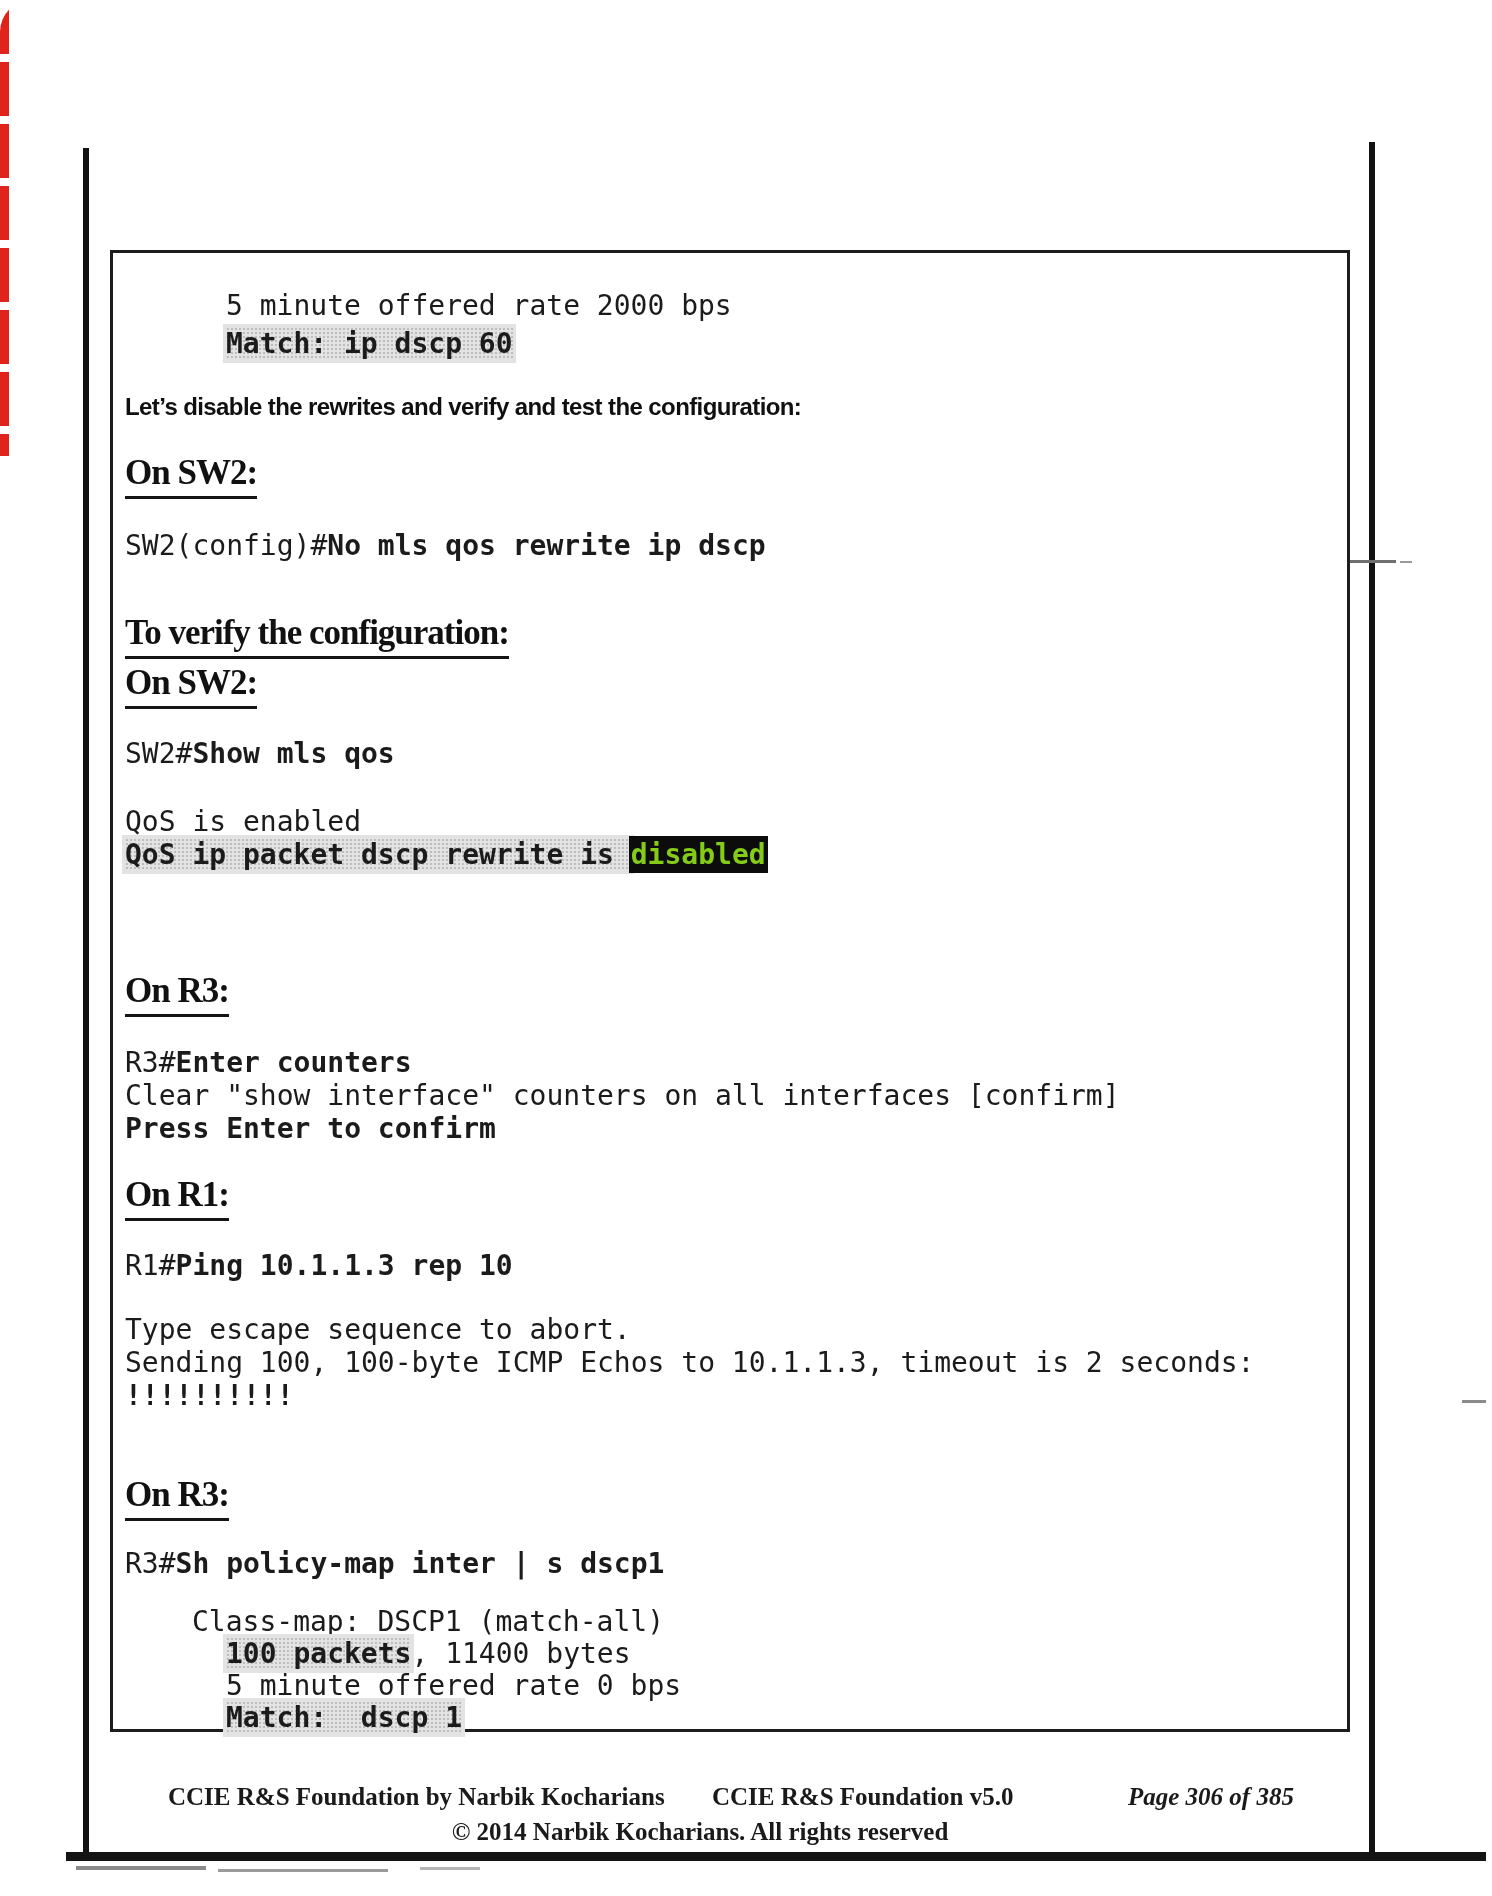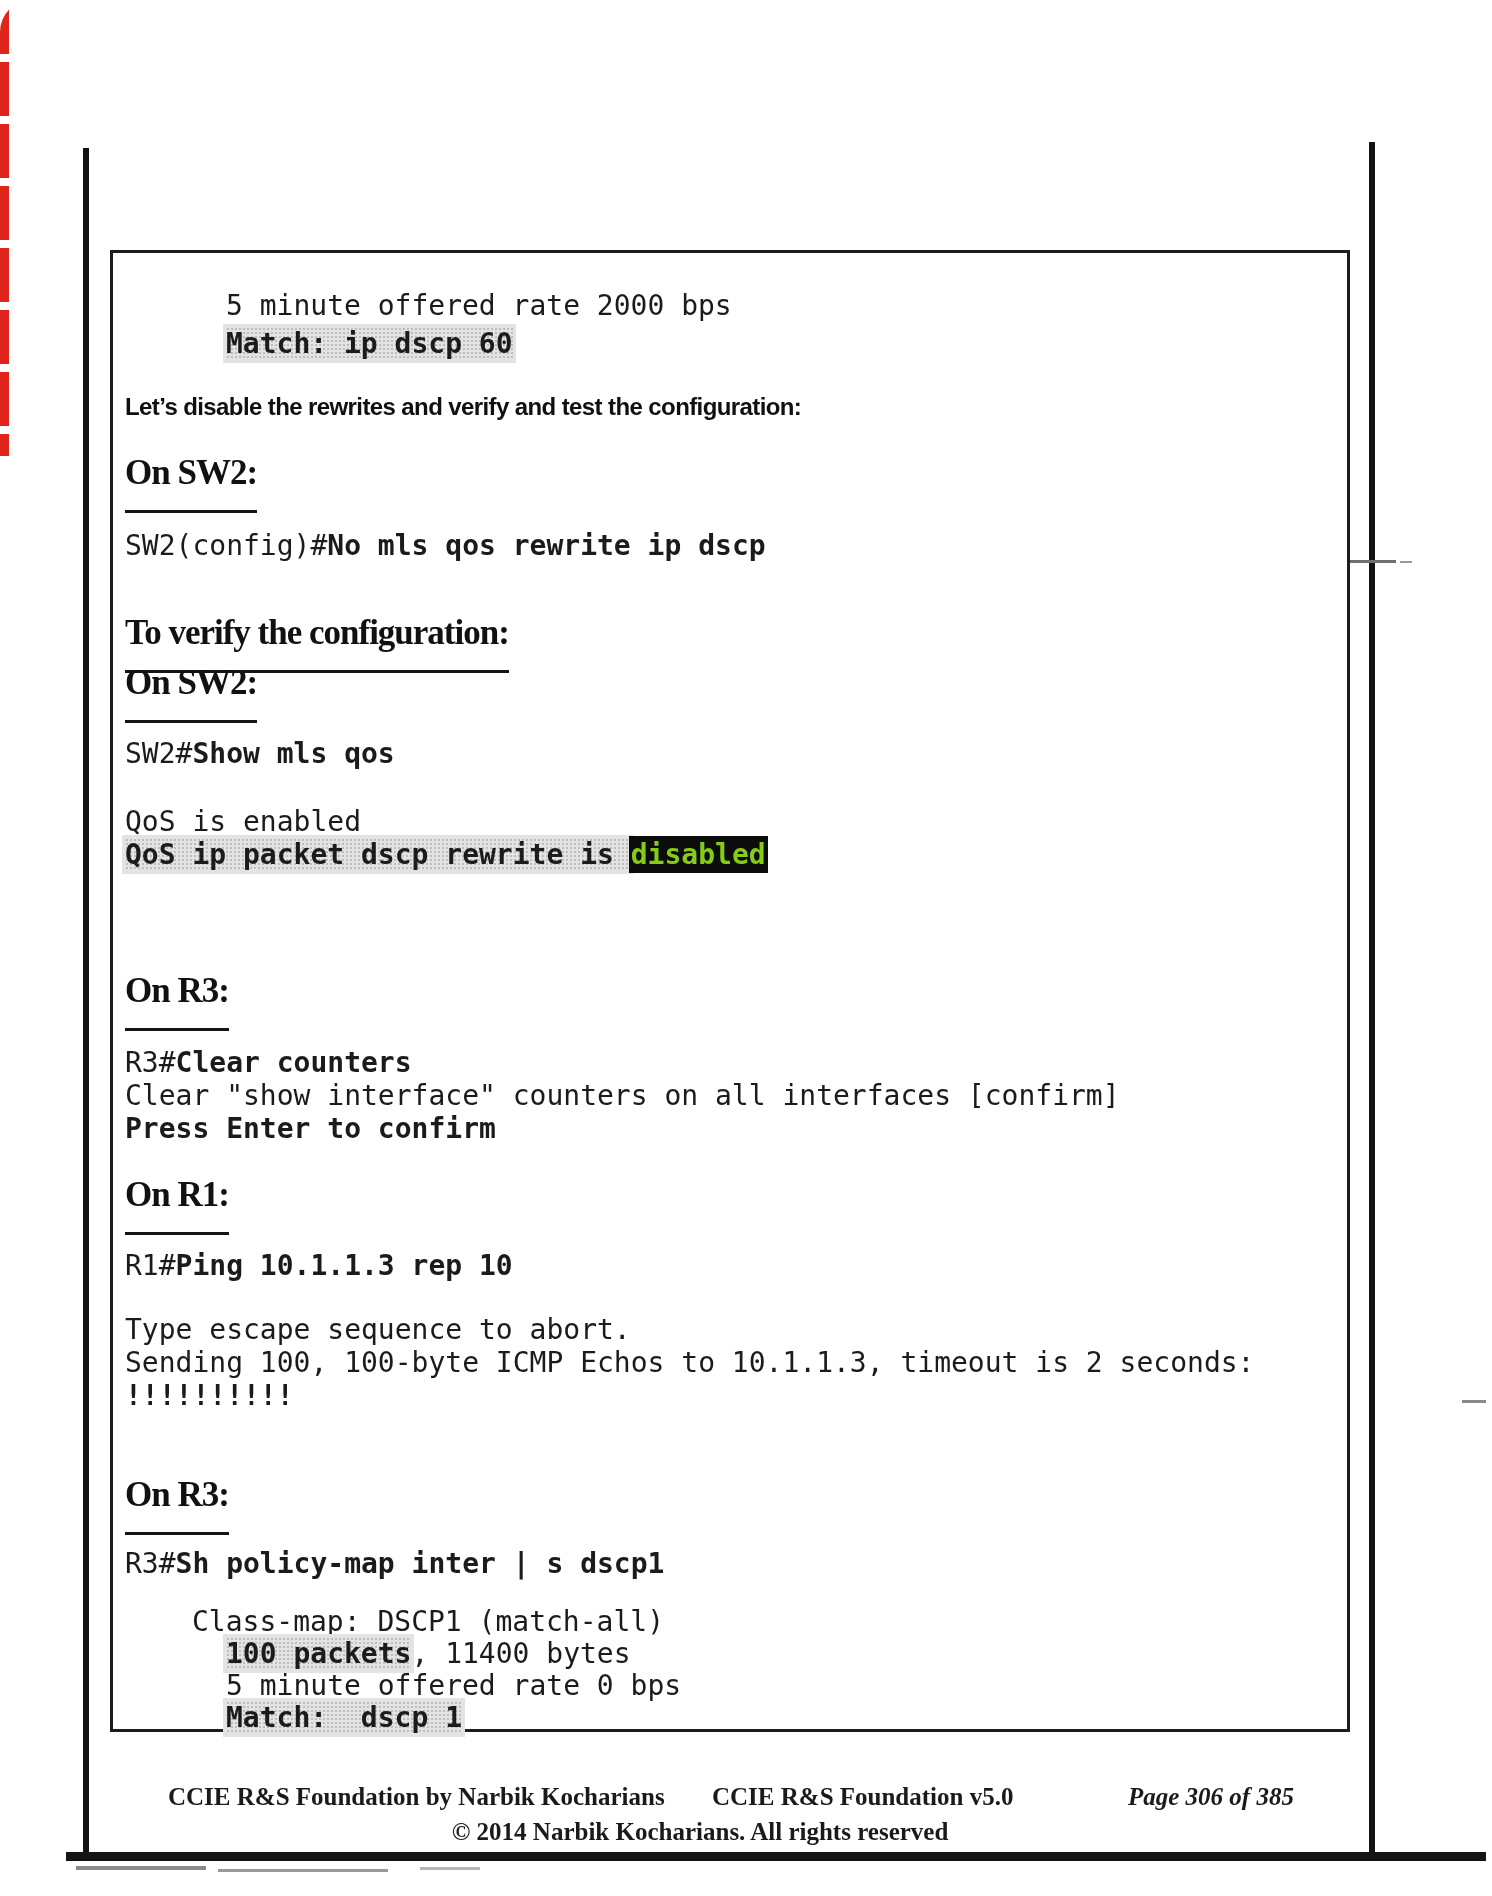--- a/index.html
+++ b/index.html
@@ -40,21 +40,21 @@
     background-color:#e3e3e3;
     background-image:radial-gradient(#bdbdbd 0.8px, rgba(0,0,0,0) 0.9px);
     background-size:4px 4px;
     box-shadow:0 0 0 3px #e3e3e3;
   }
   .inv { background:#0c0c0c; color:#84cc16; box-shadow:0 0 0 2px #0c0c0c; }
   .heading {
     font-family:"Liberation Serif", serif; font-weight:bold;
     font-size:35px; letter-spacing:-1px; color:#111111;
   }
-  .heading .u { border-bottom:3px solid #151515; padding-bottom:18px; }
+  .heading .u { border-bottom:3px solid #151515; padding-bottom:4px; }
   .para {
     font-family:"Liberation Sans", sans-serif; font-weight:bold;
     font-size:24px; letter-spacing:-0.6px; color:#101010;text-align:right;
   }
 
   
   .footer-item {
     position:absolute; white-space:pre;
     font-family:"Liberation Serif", serif; font-weight:bold; font-size:25px; color:#1a1a1a;
   }
@@ -95,21 +95,21 @@
 
     <div class="line code" style="top:484px; left:12px"><span>SW2#</span><span class="seg-bold">Show mls qos</span></div>
 
     <div class="line code" style="top:552px; left:12px"><span>QoS is enabled</span></div>
 
     <div class="line code" style="top:585px; left:12px"><span class="seg-bold hl">QoS ip packet dscp rewrite is </span><span class="seg-bold inv">disabled</span></div>
 
 
     <div class="line heading" style="top:718px; left:12px"><span class="u">On R3:</span></div>
 
-    <div class="line code" style="top:793px; left:12px"><span>R3#</span><span class="seg-bold">Clear counters</span></div>
+    <div class="line code" style="top:793px; left:12px"><span>R3#</span><span class="seg-bold">Enter counters</span></div>
 
     <div class="line code" style="top:826px; left:12px"><span>Clear "show interface" counters on all interfaces [confirm]</span></div>
 
     <div class="line code" style="top:859px; left:12px"><span class="seg-bold">Press Enter to confirm</span></div>
 
     <div class="line heading" style="top:922px; left:12px"><span class="u">On R1:</span></div>
 
     <div class="line code" style="top:996px; left:12px"><span>R1#</span><span class="seg-bold">Ping 10.1.1.3 rep 10</span></div>
 
     <div class="line code" style="top:1060px; left:12px"><span>Type escape sequence to abort.</span></div>

